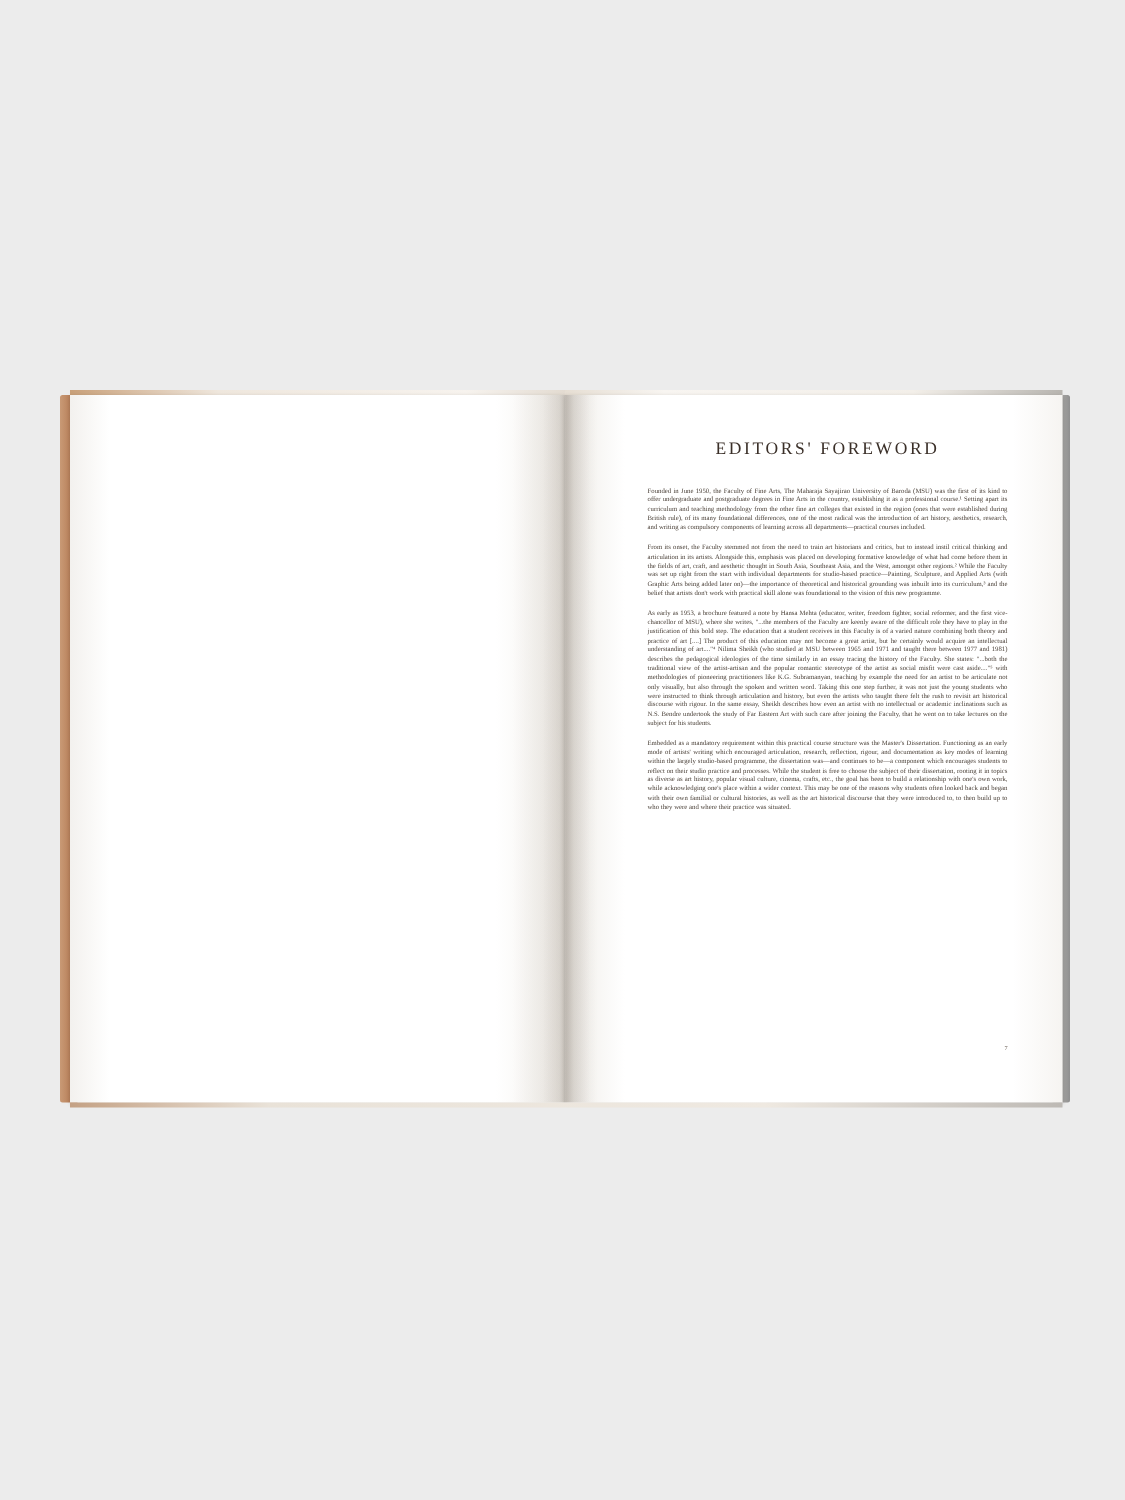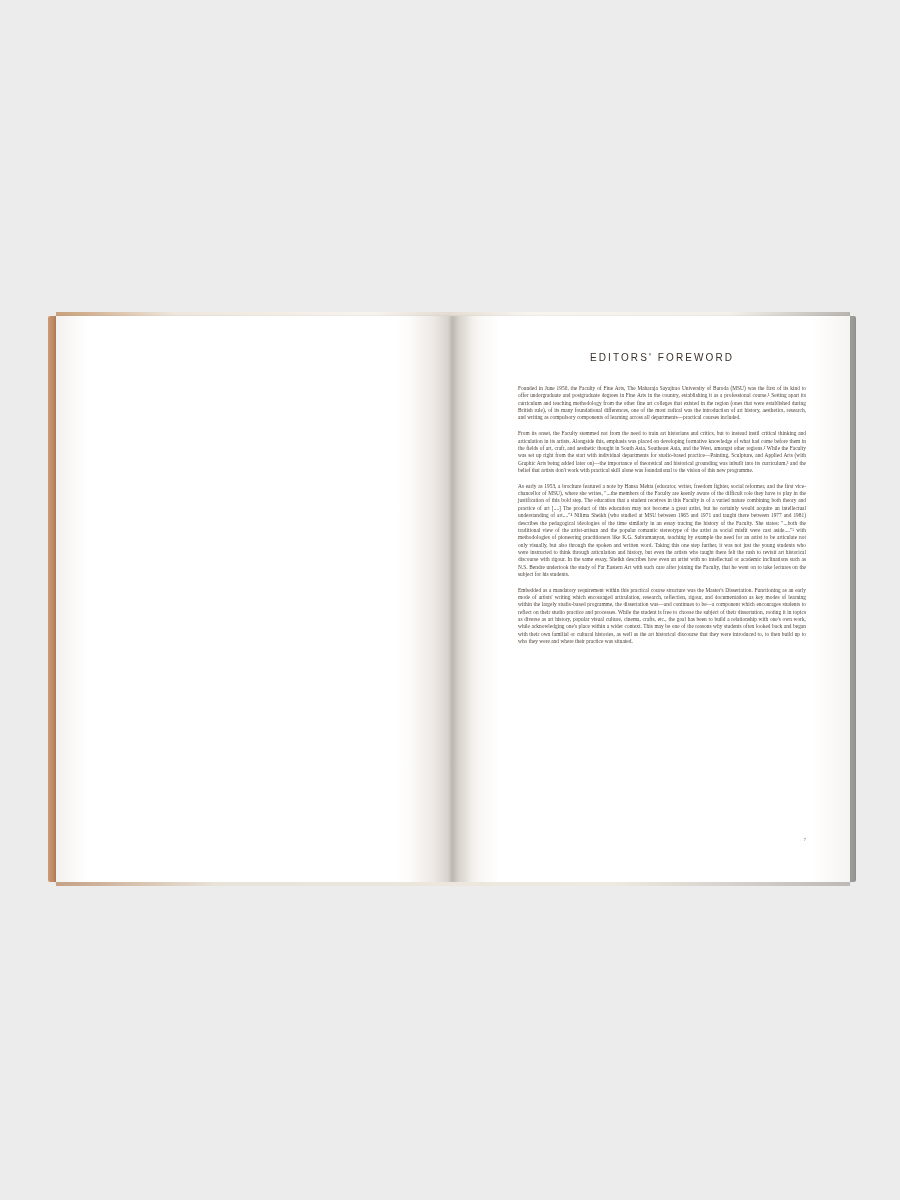--- a/index.html
+++ b/index.html
@@ -121,22 +121,22 @@
   .page-inner {
     position: absolute;
     left: 66px;
     right: 44px;
     top: 24px;
     bottom: 24px;
   }
 
   .foreword-title {
     text-align: center;
-    font-family: Liberation Sans, sans-serif;
-    font-size: 10px;
+    font-family: Liberation Serif, serif;
+    font-size: 14px;
     letter-spacing: 2.1px;
     color: #3a2f28;
     margin: 12px 0 22px 0;
     font-weight: 400;
   }
 
   .body-col {
     text-align: justify;
     color: #4a4038;
     font-size: 5.35px;

